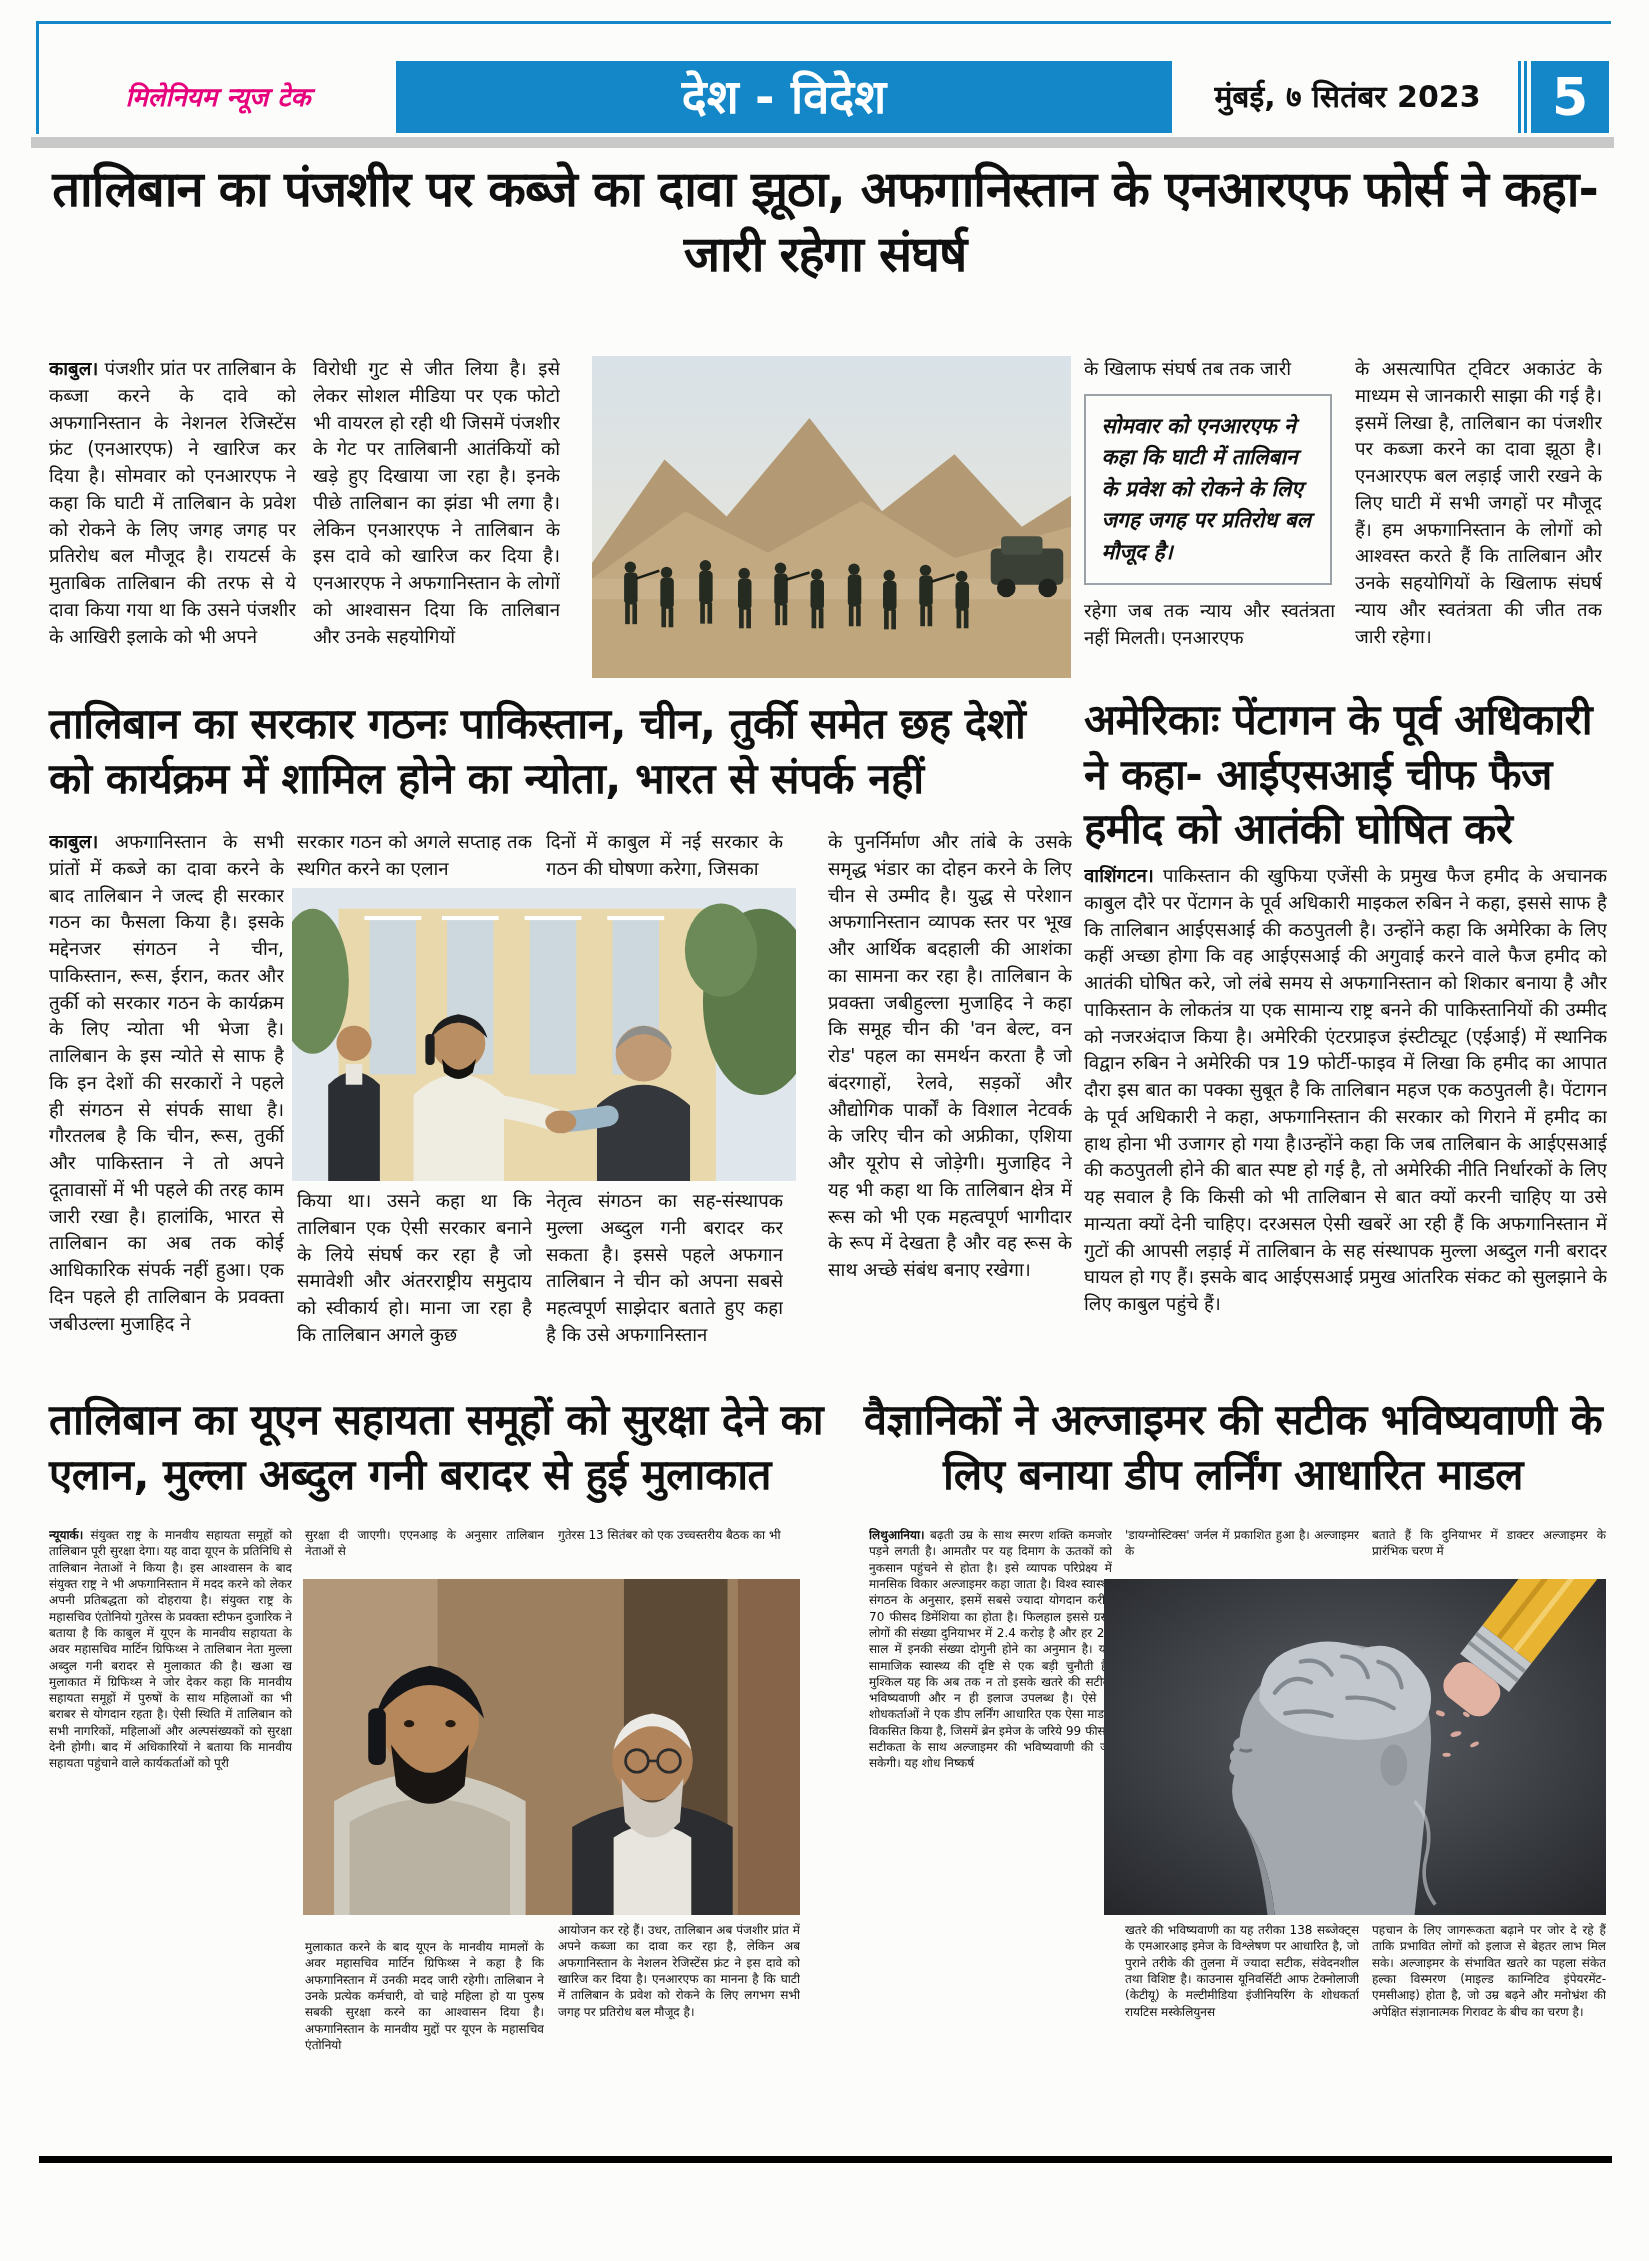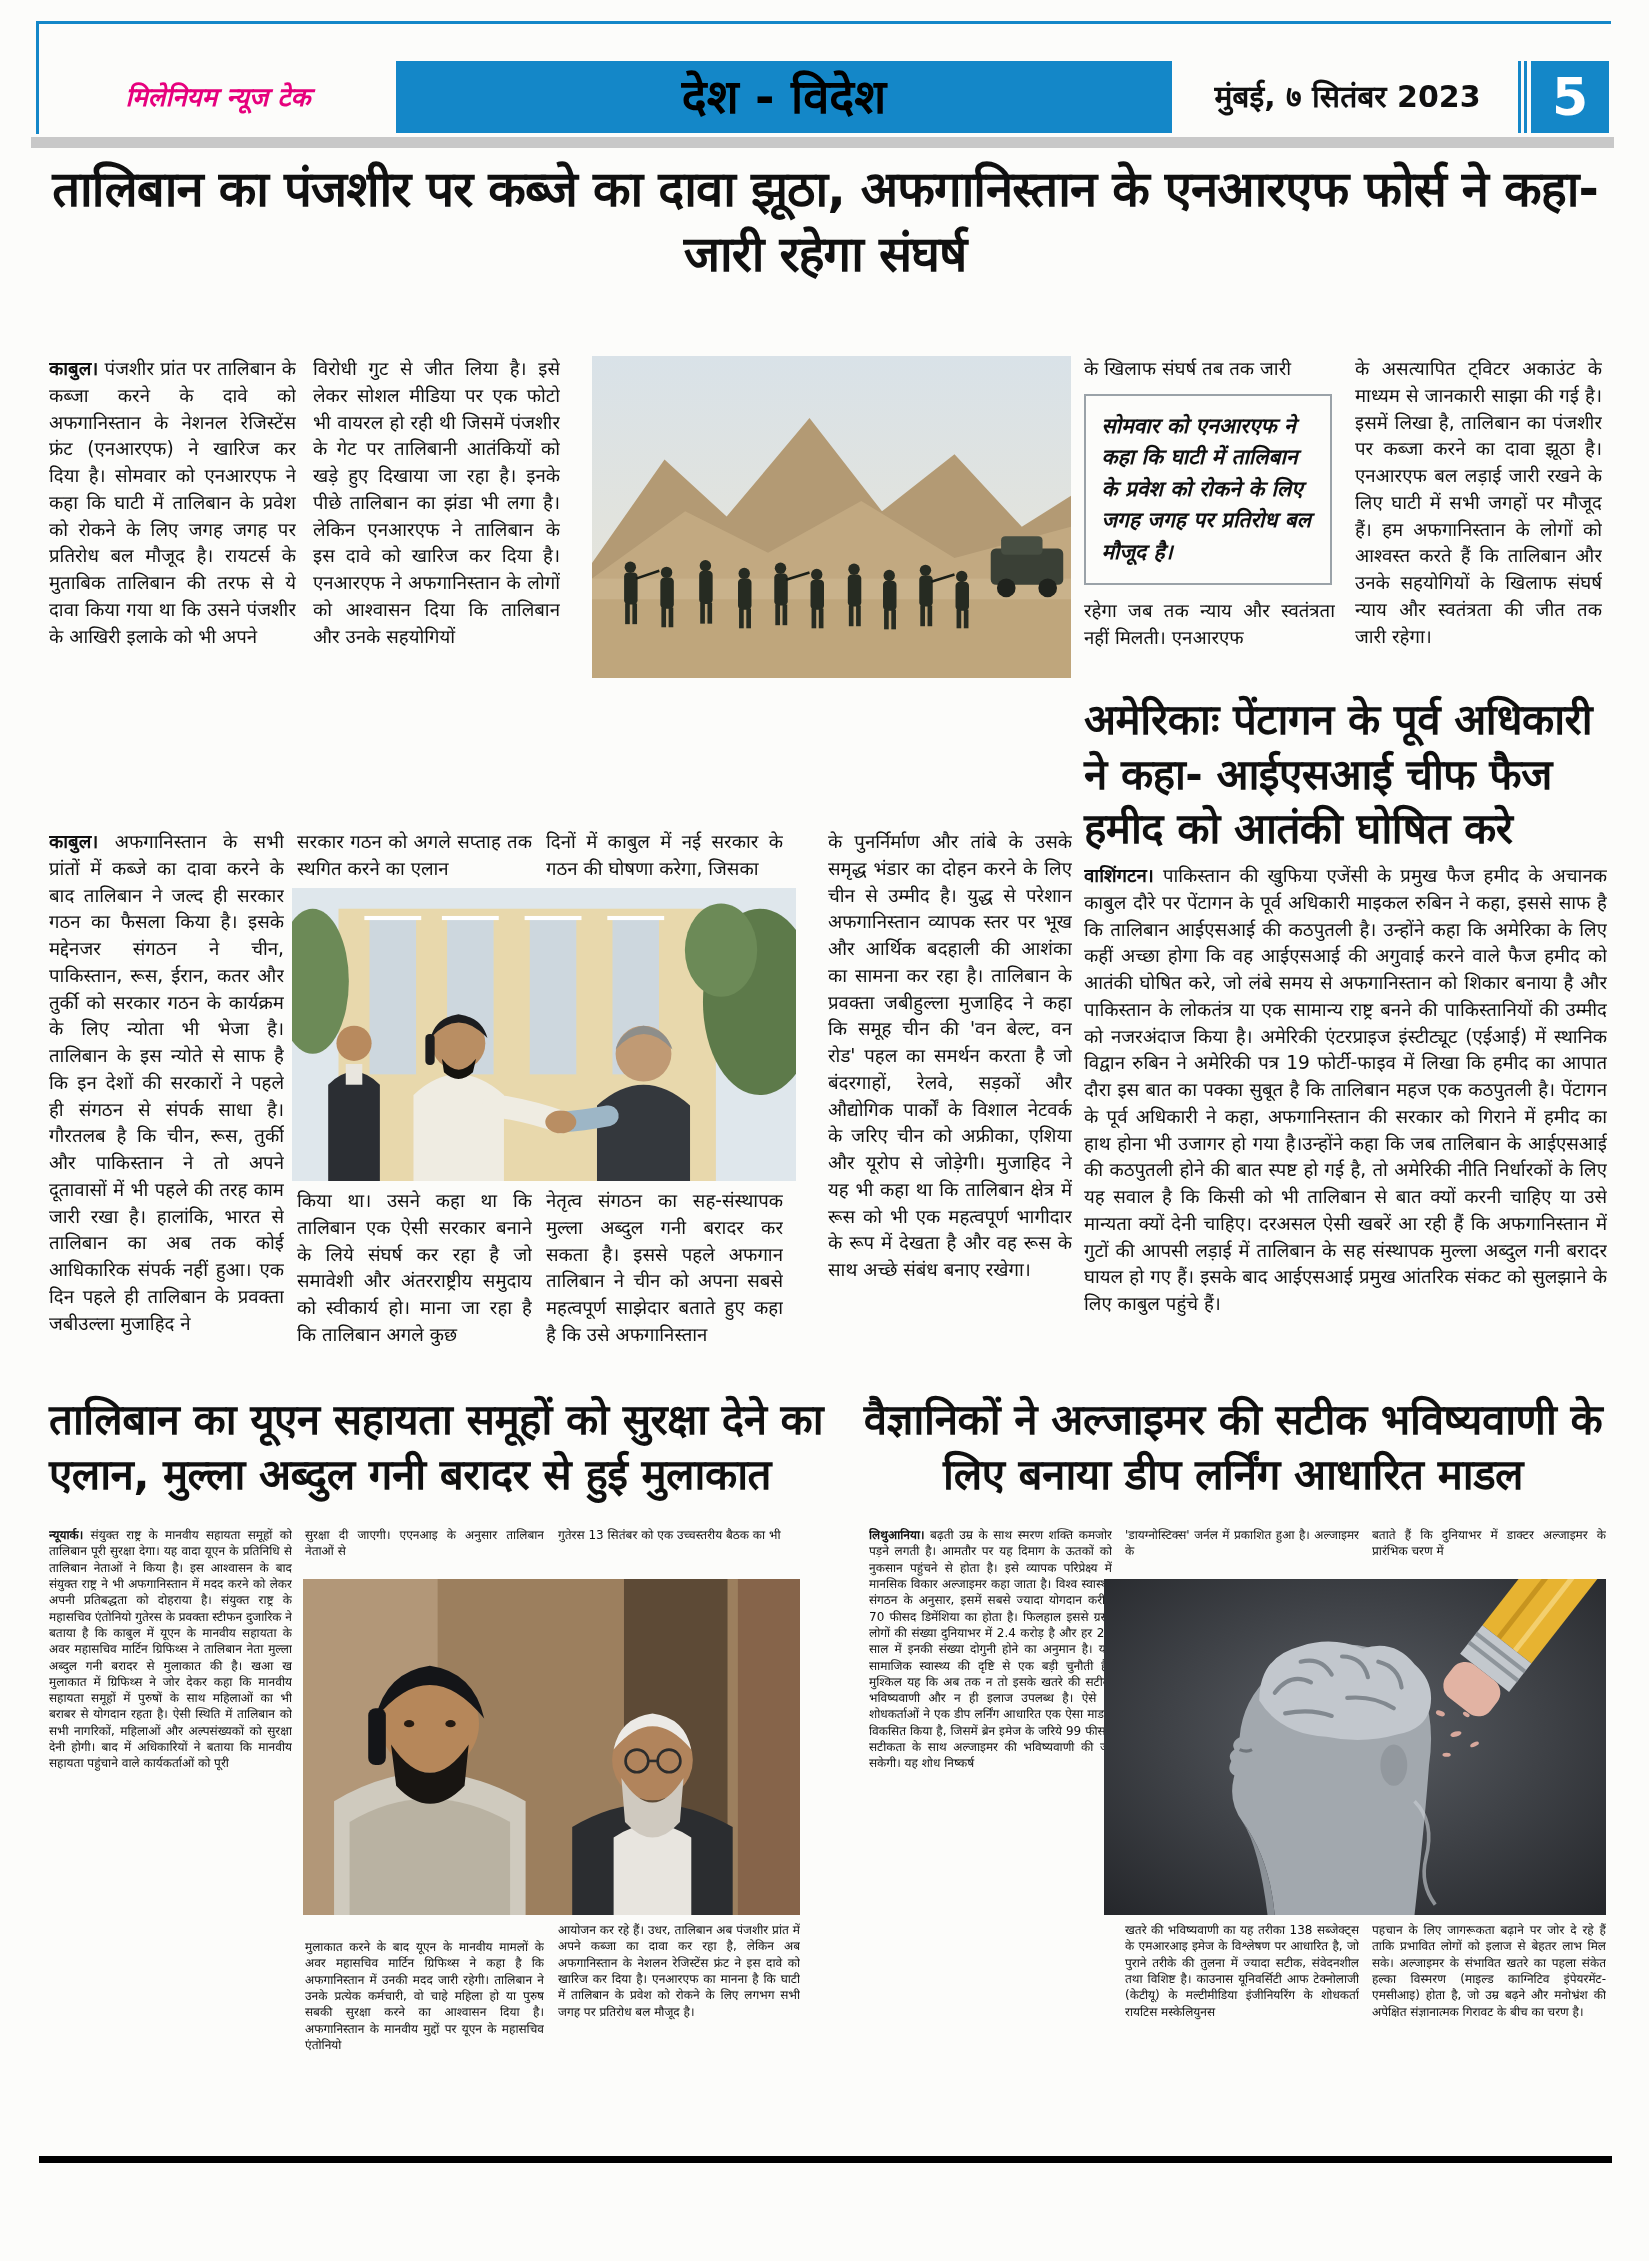--- a/index.html
+++ b/index.html
@@ -1,21 +1,21 @@
 <!DOCTYPE html>
 <html style="font-size:8.3px"><head>
 <meta charset="utf-8">
 <style>
   html,body{margin:0;padding:0;background:#9a9a9a;}
   .page{position:relative;width:1650px;height:2261px;background:#fcfcfa;
         font-family:"DejaVu Sans","Liberation Sans",sans-serif;color:#101010;overflow:hidden;}
   .abs{position:absolute;box-sizing:border-box;}
   .rule-blue{background:#1487c8;}
   .logo-txt{color:#e6007d;font-weight:bold;font-style:italic;font-size:26px;line-height:70px;text-align:center;white-space:nowrap;}
-  .section-box{background:#1487c8;color:#000000;font-weight:bold;font-size:47px;line-height:72px;text-align:center;}
+  .section-box{background:#1487c8;color:#ffffff;font-weight:bold;font-size:47px;line-height:72px;text-align:center;}
   .date-txt{font-weight:bold;font-size:30px;line-height:70px;text-align:center;white-space:nowrap;}
   .pagenum-box{background:#1487c8;color:#ffffff;font-weight:bold;font-size:52px;line-height:72px;text-align:center;}
   .gray-bar{background:#c8c8c8;}
   .h1{font-size:49px;line-height:1.32;font-weight:800;text-align:center;letter-spacing:-1px;}
   .h2{font-size:42px;line-height:1.30;font-weight:800;letter-spacing:-0.5px;}
   .h2c{text-align:center;}
   .body-txt{font-size:18.6px;line-height:1.44;text-align:justify;overflow:hidden;}
   .body-sm{font-size:12px;line-height:1.36;text-align:justify;overflow:hidden;}
   .dl{font-weight:bold;}
   .quote-box{border:2.1px solid #9aa2a8;padding:14.5px 15.5px;font-size:21px;line-height:1.5;
@@ -156,20 +156,21 @@
   <div class="abs body-txt" style="left:1084px;top:356px;width:251px;height:325px;">
     <div>के खिलाफ संघर्ष तब तक जारी</div>
     <div class="quote-box" style="margin:11.4px 3.1px 13.5px 0;">सोमवार को एनआरएफ ने कहा कि घाटी में तालिबान के प्रवेश को रोकने के लिए जगह जगह पर प्रतिरोध बल मौजूद है।</div>
     <div>रहेगा जब तक न्याय और स्वतंत्रता नहीं मिलती। एनआरएफ</div>
   </div>
 
   <div class="abs body-txt" style="left:1355px;top:356px;width:247px;height:325px;">
     <span>के असत्यापित ट्विटर अकाउंट के माध्यम से जानकारी साझा की गई है। इसमें लिखा है, तालिबान का पंजशीर पर कब्जा करने का दावा झूठा है। एनआरएफ बल लड़ाई जारी रखने के लिए घाटी में सभी जगहों पर मौजूद हैं। हम अफगानिस्तान के लोगों को आश्वस्त करते हैं कि तालिबान और उनके सहयोगियों के खिलाफ संघर्ष न्याय और स्वतंत्रता की जीत तक जारी रहेगा।</span>
   </div>
 
+  <div class="abs h2" style="left:49px;top:697px;width:1027px;height:122px;">तालिबान का सरकार गठनः पाकिस्तान, चीन, तुर्की समेत छह देशों को कार्यक्रम में शामिल होने का न्योता, भारत से संपर्क नहीं</div>
 
   <div class="abs body-txt" style="left:49px;top:829px;width:235px;height:549px;">
     <span class="dl">काबुल।</span>
     <span>अफगानिस्तान के सभी प्रांतों में कब्जे का दावा करने के बाद तालिबान ने जल्द ही सरकार गठन का फैसला किया है। इसके मद्देनजर संगठन ने चीन, पाकिस्तान, रूस, ईरान, कतर और तुर्की को सरकार गठन के कार्यक्रम के लिए न्योता भी भेजा है। तालिबान के इस न्योते से साफ है कि इन देशों की सरकारों ने पहले ही संगठन से संपर्क साधा है। गौरतलब है कि चीन, रूस, तुर्की और पाकिस्तान ने तो अपने दूतावासों में भी पहले की तरह काम जारी रखा है। हालांकि, भारत से तालिबान का अब तक कोई आधिकारिक संपर्क नहीं हुआ। एक दिन पहले ही तालिबान के प्रवक्ता जबीउल्ला मुजाहिद ने</span>
   </div>
 
   <div class="abs body-txt" style="left:297px;top:829px;width:235px;height:55px;">
     <span>सरकार गठन को अगले सप्ताह तक स्थगित करने का एलान</span>
   </div>
 

